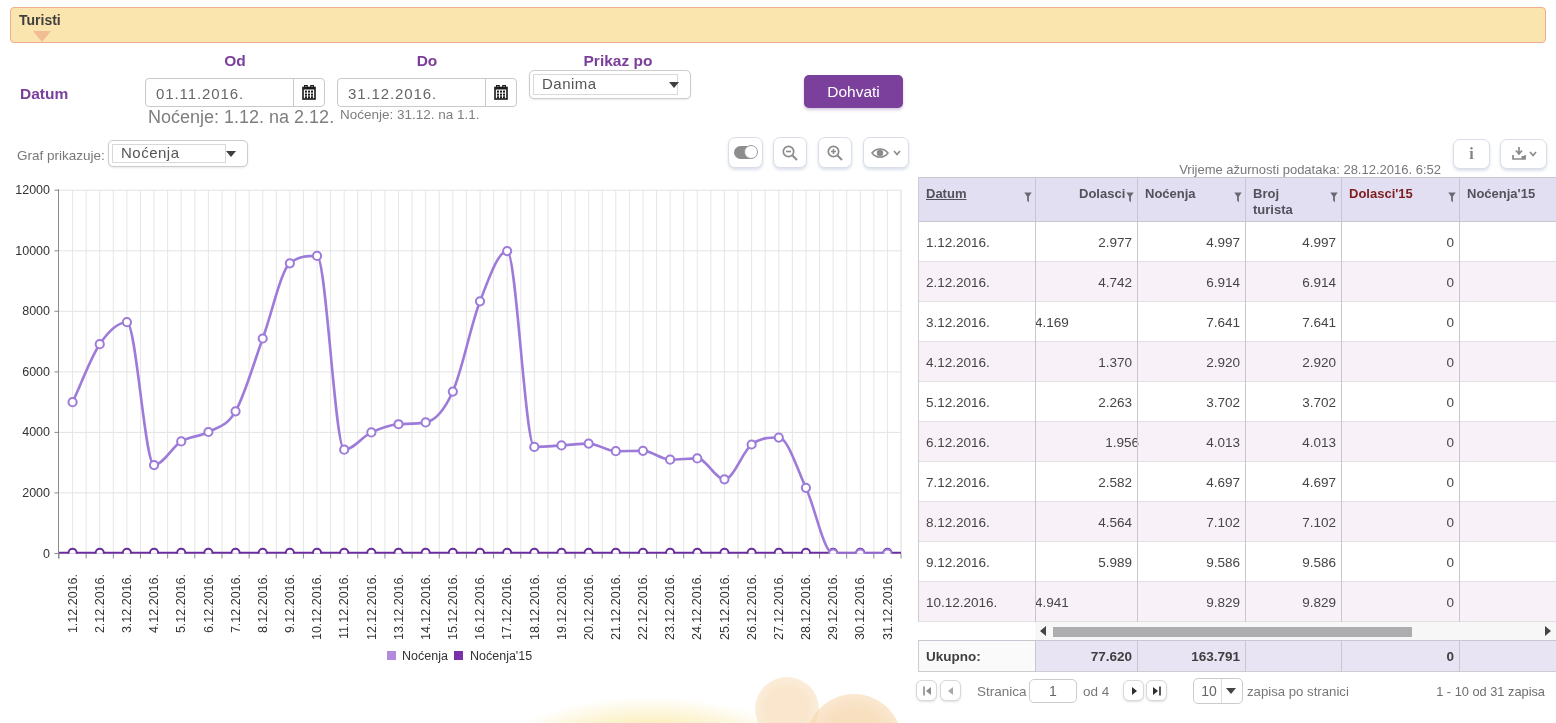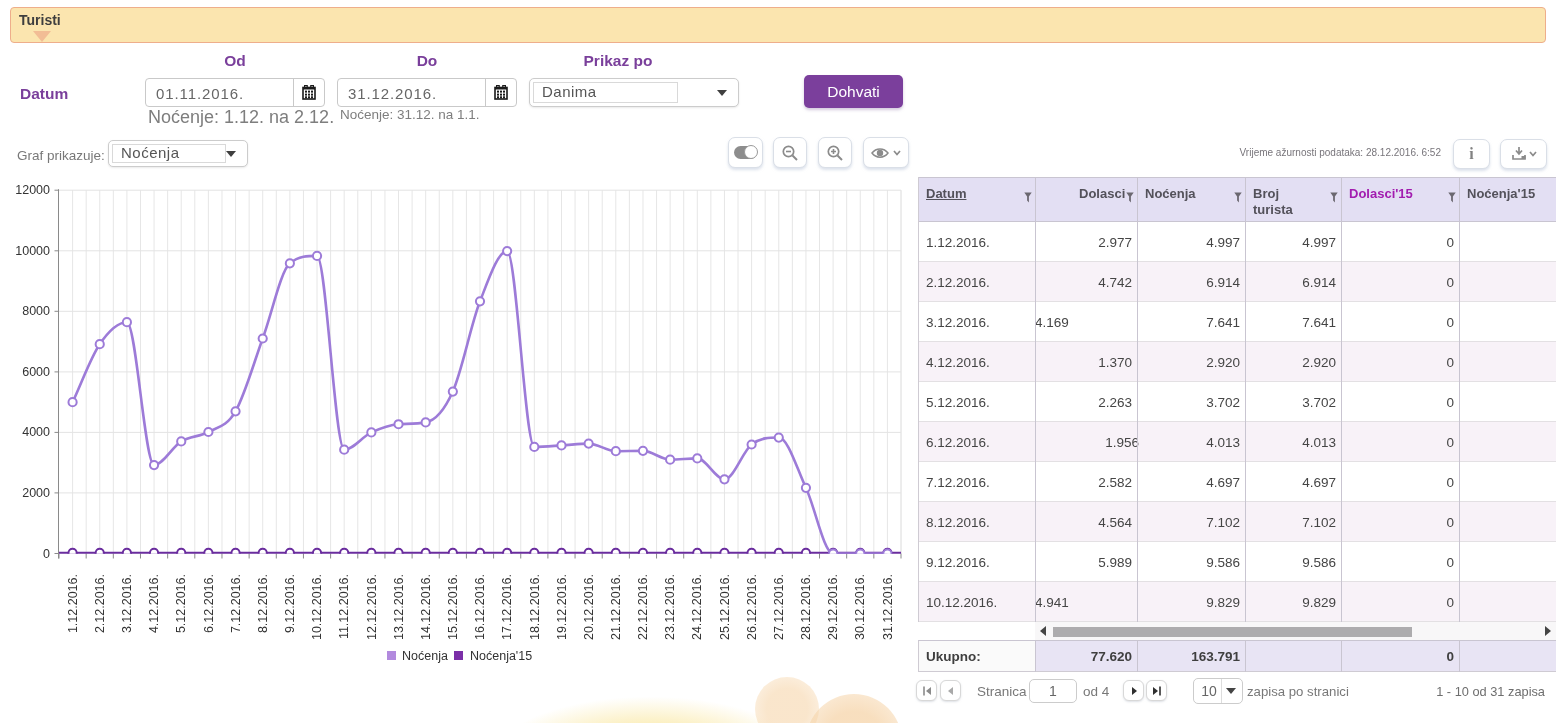--- a/index.html
+++ b/index.html
@@ -53,21 +53,21 @@
           <rect x="9" y="5.6" width="2" height="2"></rect>
           <rect x="3" y="8.6" width="2" height="2"></rect>
           <rect x="6" y="8.6" width="2" height="2"></rect>
           <rect x="9" y="8.6" width="2" height="2"></rect>
           <rect x="3" y="11.3" width="2" height="2"></rect>
           <rect x="6" y="11.3" width="2" height="2"></rect>
           <rect x="9" y="11.3" width="2" height="2"></rect>
         </g>
       </svg></div>
   </div>
-<div style="position:absolute;left:529px;top:78px;width:210px;height:29px;background:#fff;border:1px solid #ccc;border-radius:5px;box-sizing:border-box;box-shadow:0 1px 2px rgba(200,200,200,.4);">
+<div style="position:absolute;left:529px;top:70px;width:162px;height:29px;background:#fff;border:1px solid #ccc;border-radius:5px;box-sizing:border-box;box-shadow:0 1px 2px rgba(200,200,200,.4);">
     <div style="position:absolute;left:3px;top:3px;width:145px;height:21px;background:#fff;border:1px solid #d9d9d9;box-sizing:border-box;"></div>
     <div style="position:absolute;left:12px;top:4px;font-size:15px;letter-spacing:0.5px;color:#555;">Danima</div>
     <div style="position:absolute;right:11px;top:11px;width:0;height:0;border:5px solid transparent;border-top:6px solid #3f3f3f;border-bottom:none;"></div>
   </div>
 <div style="position:absolute;left:148px;top:107px;font-size:18px;color:#7e7e7e;">Noćenje: 1.12. na 2.12.</div>
 <div style="position:absolute;left:340px;top:107px;font-size:13.5px;color:#7e7e7e;">Noćenje: 31.12. na 1.1.</div>
 <div style="position:absolute;left:804px;top:75px;width:99px;height:33px;background:#7b3f9c;border-radius:5px;display:flex;align-items:center;justify-content:center;font-size:15.5px;color:#fff;box-shadow:0 2px 3px rgba(170,150,190,.5);">Dohvati</div>
 <div style="position:absolute;left:17px;top:148px;font-size:13.5px;color:#787878;">Graf prikazuje:</div>
 <div style="position:absolute;left:108px;top:140px;width:140px;height:27px;background:#fff;border:1px solid #ccc;border-radius:5px;box-sizing:border-box;box-shadow:0 1px 2px rgba(200,200,200,.4);">
     <div style="position:absolute;left:3px;top:3px;width:114px;height:19px;background:#fff;border:1px solid #d9d9d9;box-sizing:border-box;"></div>
@@ -93,21 +93,21 @@
       <path d="M5 7.5 H10 M7.5 5 V10" stroke="#8b8b8b" stroke-width="1.6"></path>
     </svg>
   </div>
 <div style="position:absolute;left:863px;top:137px;width:46px;height:31px;background:#fff;border:1px solid #dadfe7;border-radius:7px;box-sizing:border-box;box-shadow:0 2px 3px rgba(190,200,218,.55);display:flex;align-items:center;justify-content:center;">
     <svg width="30" height="16" viewBox="0 0 30 16">
       <path d="M1 8 C5 2.5 13 2.5 17 8 C13 13.5 5 13.5 1 8 Z" fill="none" stroke="#8b8b8b" stroke-width="1.5"></path>
       <circle cx="9" cy="8" r="3.2" fill="#8b8b8b"></circle>
       <path d="M23 6 L26 9.5 L29 6" fill="none" stroke="#8b8b8b" stroke-width="1.7"></path>
     </svg>
   </div>
-<div style="position:absolute;left:1041px;top:147px;width:400px;text-align:right;font-size:10px;color:#78757b;">Vrijeme ažurnosti podataka: 28.12.2016. 6:52</div>
+<div style="position:absolute;left:1041px;top:162px;width:400px;text-align:right;font-size:13px;color:#78757b;">Vrijeme ažurnosti podataka: 28.12.2016. 6:52</div>
 <div style="position:absolute;left:1453px;top:139px;width:37px;height:30px;background:#fff;border:1px solid #dadfe7;border-radius:7px;box-sizing:border-box;box-shadow:0 2px 3px rgba(190,200,218,.55);display:flex;align-items:center;justify-content:center;">
     <span style="font-family:'Liberation Serif',serif;font-weight:bold;font-size:16px;color:#828282;">i</span>
   </div>
 <div style="position:absolute;left:1500px;top:139px;width:47px;height:30px;background:#fff;border:1px solid #dadfe7;border-radius:7px;box-sizing:border-box;box-shadow:0 2px 3px rgba(190,200,218,.55);display:flex;align-items:center;justify-content:center;">
     <svg width="26" height="16" viewBox="0 0 26 16">
       <path d="M8 1 V7 M5 4.5 L8 8 L11 4.5" stroke="#8b8b8b" stroke-width="1.7" fill="none"></path>
       <path d="M2 9 V13 H14 V9" stroke="#8b8b8b" stroke-width="1.7" fill="none"></path>
       <rect x="10.5" y="10" width="4" height="3" fill="#8b8b8b"></rect>
       <path d="M19 6 L22 9.5 L25 6" fill="none" stroke="#8b8b8b" stroke-width="1.7"></path>
     </svg>
@@ -240,21 +240,21 @@
         <path d="M0.3 0.5 H7.7 L4.9 4.4 V10.6 L3.1 8.6 V4.4 Z" fill="#6b6870"></path>
       </svg></div>
 <div style="position:absolute;left:227px;top:9px;width:92px;font-size:13px;font-weight:bold;color:#53515a;line-height:16px;"><span style="">Noćenja</span></div>
 <div style="position:absolute;left:316px;top:12px;"><svg width="8" height="11" viewBox="0 0 8 11">
         <path d="M0.3 0.5 H7.7 L4.9 4.4 V10.6 L3.1 8.6 V4.4 Z" fill="#6b6870"></path>
       </svg></div>
 <div style="position:absolute;left:335px;top:9px;width:80px;font-size:13px;font-weight:bold;color:#53515a;line-height:16px;"><span style="">Broj<br>turista</span></div>
 <div style="position:absolute;left:412px;top:12px;"><svg width="8" height="11" viewBox="0 0 8 11">
         <path d="M0.3 0.5 H7.7 L4.9 4.4 V10.6 L3.1 8.6 V4.4 Z" fill="#6b6870"></path>
       </svg></div>
-<div style="position:absolute;left:431px;top:9px;width:102px;font-size:13px;font-weight:bold;color:#a21caf;line-height:16px;"><span style="">Dolasci'15</span></div>
+<div style="position:absolute;left:431px;top:9px;width:102px;font-size:13px;font-weight:bold;color:#7f1d1d;line-height:16px;"><span style="">Dolasci'15</span></div>
 <div style="position:absolute;left:530px;top:12px;"><svg width="8" height="11" viewBox="0 0 8 11">
         <path d="M0.3 0.5 H7.7 L4.9 4.4 V10.6 L3.1 8.6 V4.4 Z" fill="#6b6870"></path>
       </svg></div>
 <div style="position:absolute;left:549px;top:9px;width:82px;font-size:13px;font-weight:bold;color:#53515a;line-height:16px;"><span style="">Noćenja'15</span></div>
 <div style="position:absolute;left:117px;top:0;width:1px;height:45px;background:#c9c5d1;"></div>
 <div style="position:absolute;left:219px;top:0;width:1px;height:45px;background:#c9c5d1;"></div>
 <div style="position:absolute;left:327px;top:0;width:1px;height:45px;background:#c9c5d1;"></div>
 <div style="position:absolute;left:423px;top:0;width:1px;height:45px;background:#c9c5d1;"></div>
 <div style="position:absolute;left:541px;top:0;width:1px;height:45px;background:#c9c5d1;"></div>
 <div style="position:absolute;left:0;top:45px;width:100%;height:40px;background:#ffffff;border-bottom:1px solid #e3e0e3;box-sizing:border-box;"></div>

